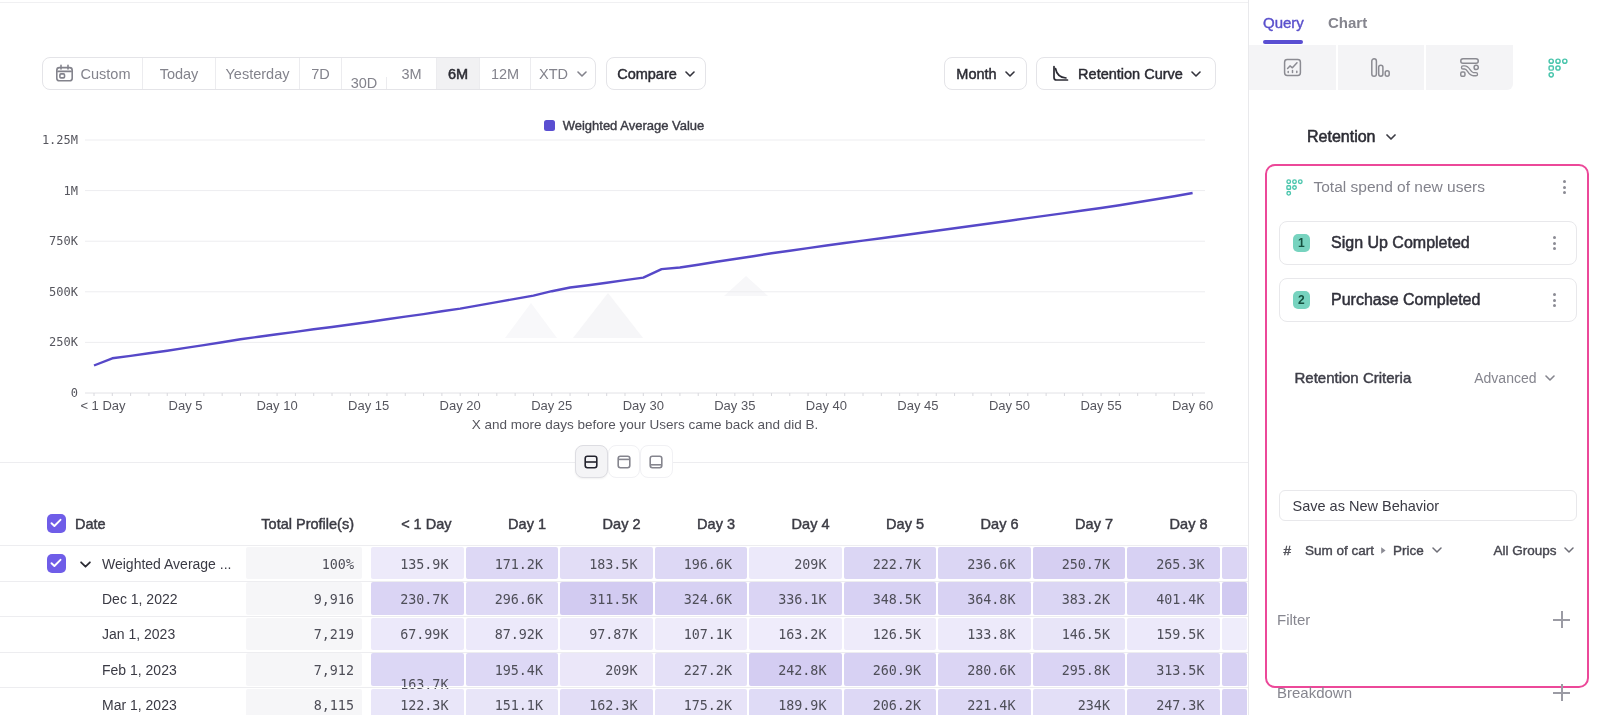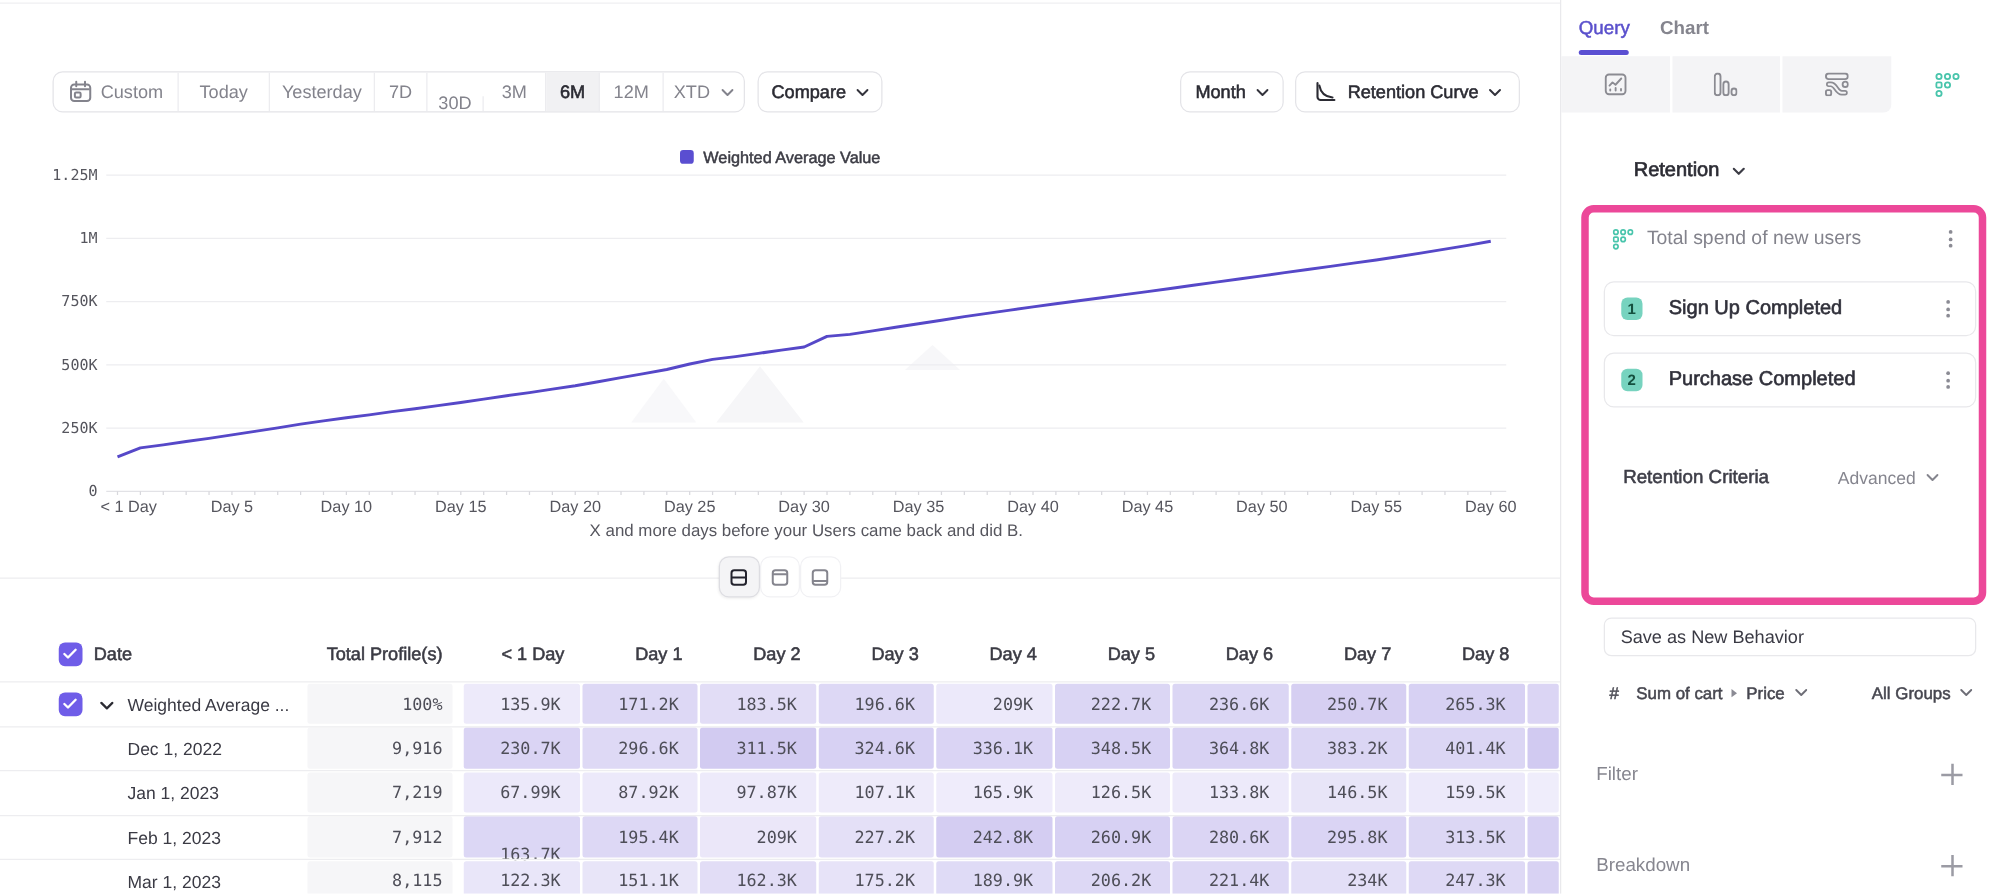--- a/index.html
+++ b/index.html
@@ -60,22 +60,22 @@
   .tab-query { left:14px; color:#5a50cc; font-weight:500; -webkit-text-stroke:0.4px #5a50cc; }
   .tab-chart { left:79px; color:#85858e; }
   .tab-underline { position:absolute; left:14px; top:40px; width:40px; height:3.5px;
     border-radius:2px; background:#5a4fd2; }
   .tiles { position:absolute; left:0; top:45px; width:352px; height:45px; display:flex; gap:2px; }
   .tile:nth-child(3) { border-radius:0 0 6px 0; }
   .tile { flex:1; background:#f4f4f6; display:flex; align-items:center; justify-content:center; cursor:pointer; }
   .tile.selected { background:#fff; }
   .sb-h { position:absolute; left:26px; top:128px; font-size:16px; font-weight:500; -webkit-text-stroke:0.55px #2c2c34; color:#2c2c34;
     display:flex; align-items:center; gap:10px; cursor:pointer;margin-left:32px; }
-  .card { position:absolute; left:15.5px; top:164px; width:324px; height:320px;
-    border:6px solid #ec4899; border-radius:10px; background:#fff; }
+  .card { position:absolute; left:15.5px; top:164px; width:324px; height:524px;
+    border:2px solid #ec4899; border-radius:10px; background:#fff; }
   .card-head { position:absolute; left:19px; top:11px; right:14px; height:20px;
     display:flex; align-items:center; }
   .card-title { margin-left:11px; font-size:15.5px; color:#83838c; flex:1; }
   .step { position:absolute; left:12px; width:298px; height:44px; border:1px solid #e8e8eb;
     border-radius:8px; background:#fff; display:flex; align-items:center; cursor:pointer; }
   .step-badge { margin-left:13px; width:17.5px; height:17.5px; border-radius:5px;
     background:#77d3bf; color:#15503f; font-size:12px; font-weight:700;
     display:flex; align-items:center; justify-content:center; }
   .step-label { margin-left:21px; font-size:16px; font-weight:500; -webkit-text-stroke:0.5px #30303a; color:#30303a; flex:1; }
   .kebab { width:16px; height:16px; display:flex; flex-direction:column; align-items:center;
@@ -382,21 +382,21 @@
       <div class="cell-num" style="left:246px;top:122.3px;width:108px">7,219</div>
       <div class="heat" style="left:371px;top:112.8px;width:92.5px;height:32.4px;background:rgb(236,233,250)"></div>
       <div class="cell-num" style="left:370px;top:122.3px;width:78.5px">67.99K</div>
       <div class="heat" style="left:465.5px;top:112.8px;width:92.5px;height:32.4px;background:rgb(236,233,250)"></div>
       <div class="cell-num" style="left:464.5px;top:122.3px;width:78.5px">87.92K</div>
       <div class="heat" style="left:560px;top:112.8px;width:92.5px;height:32.4px;background:rgb(237,234,250)"></div>
       <div class="cell-num" style="left:559px;top:122.3px;width:78.5px">97.87K</div>
       <div class="heat" style="left:654.5px;top:112.8px;width:92.5px;height:32.4px;background:rgb(238,235,250)"></div>
       <div class="cell-num" style="left:653.5px;top:122.3px;width:78.5px">107.1K</div>
       <div class="heat" style="left:749px;top:112.8px;width:92.5px;height:32.4px;background:rgb(239,236,251)"></div>
-      <div class="cell-num" style="left:748px;top:122.3px;width:78.5px">165.9K</div>
+      <div class="cell-num" style="left:748px;top:122.3px;width:78.5px">163.2K</div>
       <div class="heat" style="left:843.5px;top:112.8px;width:92.5px;height:32.4px;background:rgb(238,235,250)"></div>
       <div class="cell-num" style="left:842.5px;top:122.3px;width:78.5px">126.5K</div>
       <div class="heat" style="left:938px;top:112.8px;width:92.5px;height:32.4px;background:rgb(237,234,250)"></div>
       <div class="cell-num" style="left:937px;top:122.3px;width:78.5px">133.8K</div>
       <div class="heat" style="left:1032.5px;top:112.8px;width:92.5px;height:32.4px;background:rgb(232,229,248)"></div>
       <div class="cell-num" style="left:1031.5px;top:122.3px;width:78.5px">146.5K</div>
       <div class="heat" style="left:1127px;top:112.8px;width:92.5px;height:32.4px;background:rgb(236,233,250)"></div>
       <div class="cell-num" style="left:1126px;top:122.3px;width:78.5px">159.5K</div>
       <div class="heat" style="left:1221.5px;top:112.8px;width:25.5px;height:32.4px;background:rgb(239,237,251)"></div>
       <div class="tbl-hairline" style="top:111.3px"></div>

